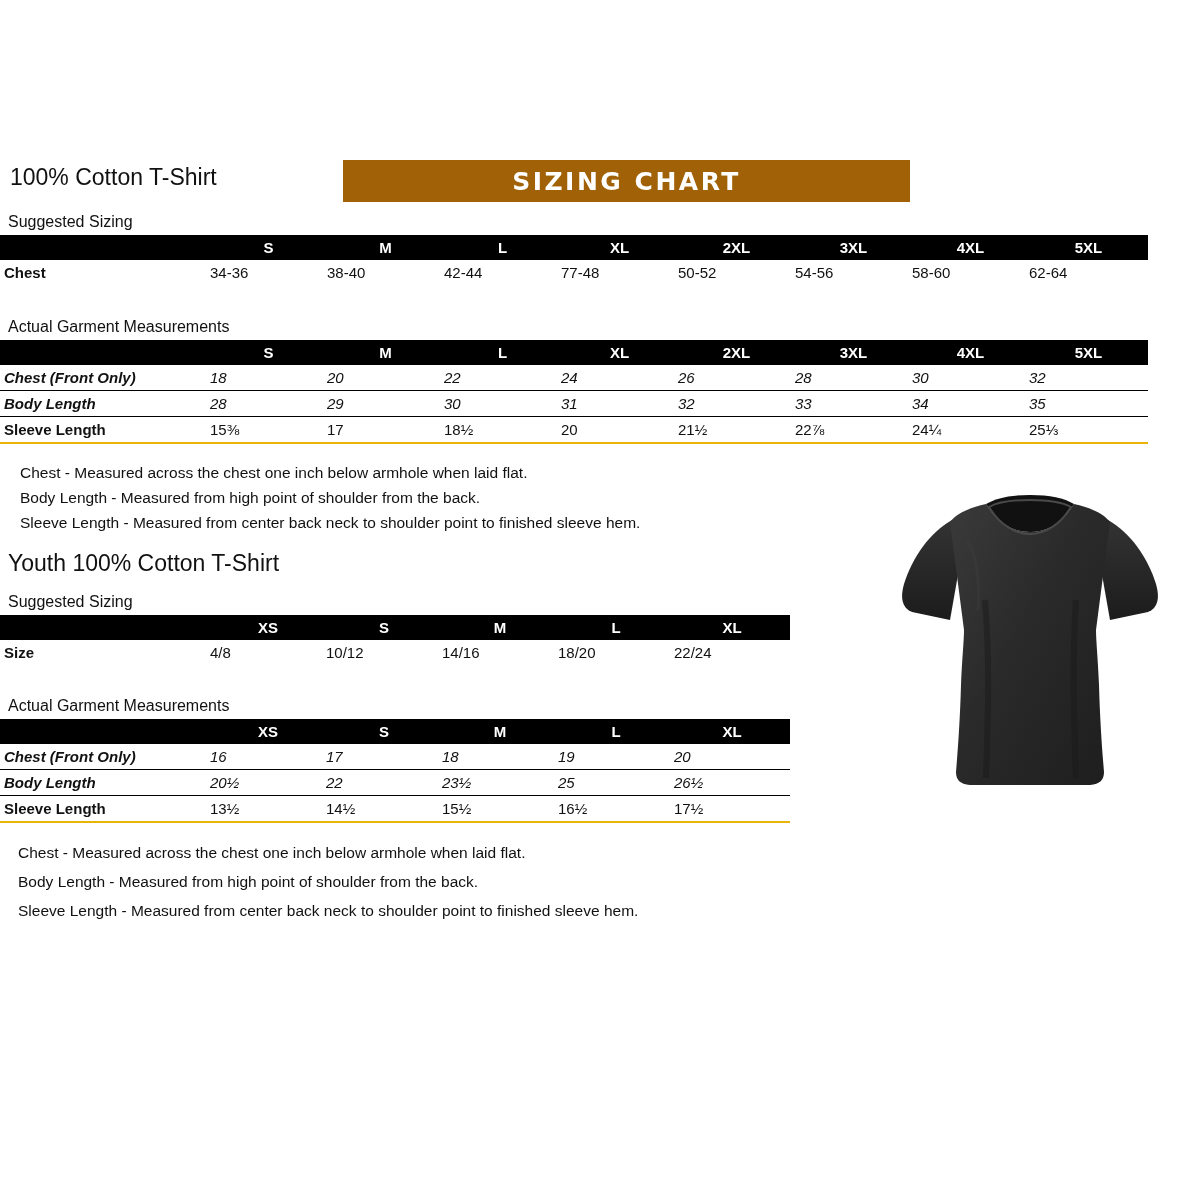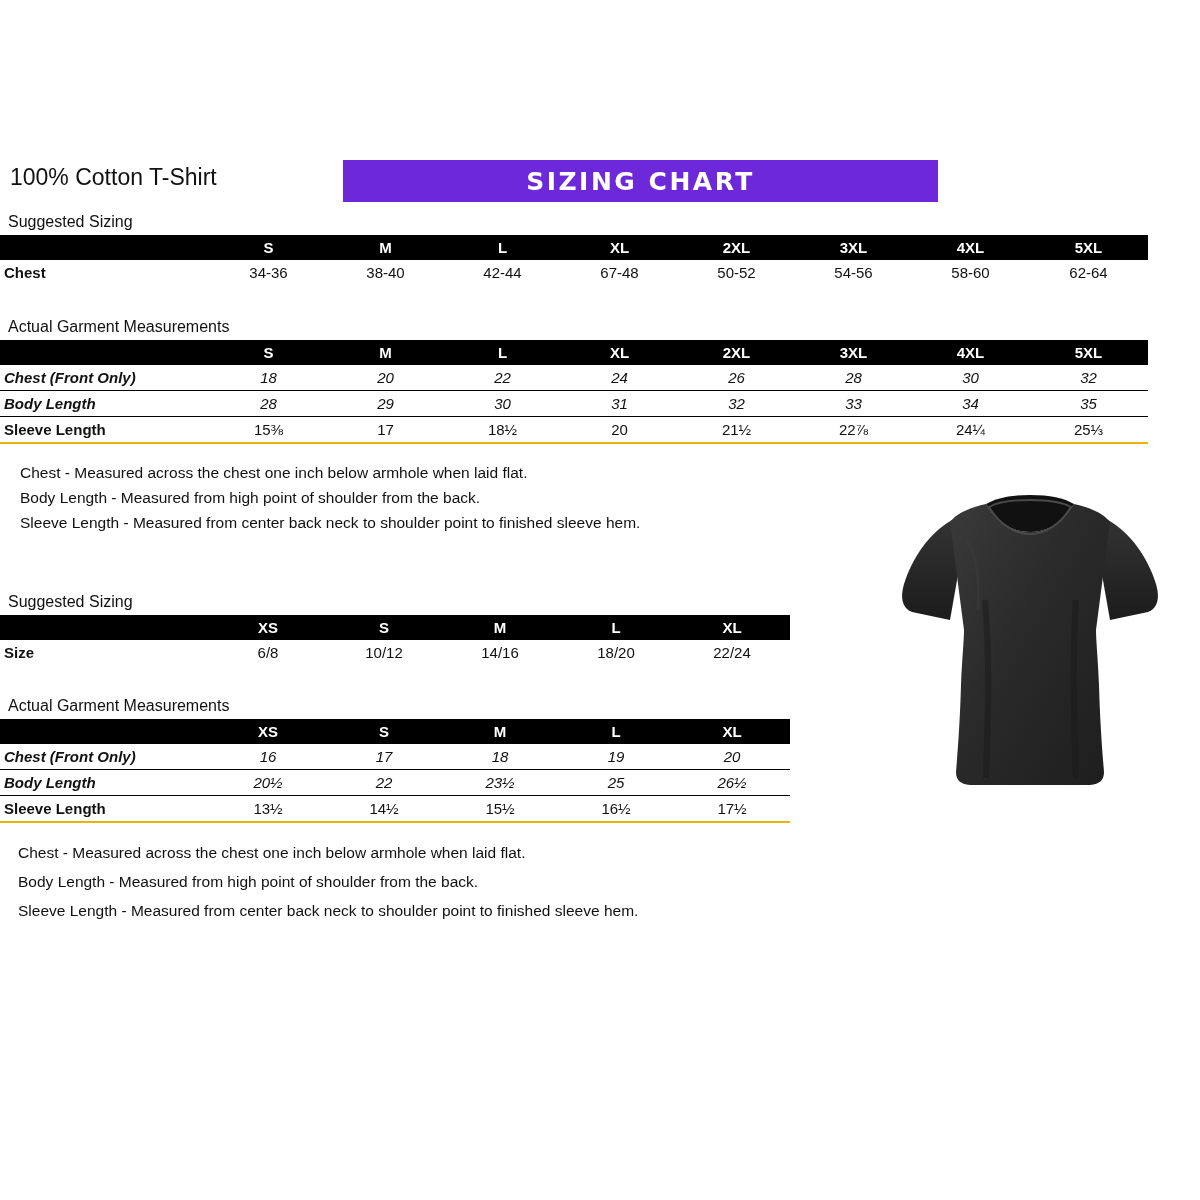--- a/index.html
+++ b/index.html
@@ -38,22 +38,21 @@
     font-weight: 400;
     color: #111;
     white-space: nowrap;
   }
   .sizing-chart-band {
     position: absolute;
     left: 333px;
     top: 0;
     width: 567px;
     height: 42px;
-    background: #6d28d9;
-    padding-left: 28px;
+    background: #a16207;
   }
   .sizing-chart-band span {
     position: absolute;
     left: 0; right: 0;
     top: 7px;
     text-align: center;
     color: #ffffff;
     font-size: 25px;
     font-weight: bold;
     letter-spacing: 2.5px;
@@ -86,21 +85,20 @@
     background: #000000;
     color: #ffffff;
     font-weight: bold;
     text-align: center;
     font-size: 15px;
   }
   table.sz thead th.rowhead {
     text-align: left;
   }
   table.sz tbody td {
-    text-align: center;
     color: #111;
     background: #ffffff;
   }
   table.sz tbody td.rowhead {
     text-align: left;
     font-weight: bold;
     padding-left: 4px;
     font-size: 15px;
   }
   table.sz tbody tr.ruled td {
@@ -177,21 +175,21 @@
         <th>4XL</th>
         <th>5XL</th>
       </tr>
     </thead>
     <tbody>
       <tr>
         <td class="rowhead">Chest</td>
         <td>34-36</td>
         <td>38-40</td>
         <td>42-44</td>
-        <td>67-48</td>
+        <td>77-48</td>
         <td>50-52</td>
         <td>54-56</td>
         <td>58-60</td>
         <td>62-64</td>
       </tr>
     </tbody>
   </table>
 
   <div class="section-label" style="left:8px; top:318px;">Actual Garment Measurements</div>
 
@@ -254,20 +252,21 @@
         <td>24¼</td>
         <td>25⅓</td>
       </tr>
     </tbody>
   </table>
 
   <div class="note" style="left:20px; top:464px;">Chest - Measured across the chest one inch below armhole when laid flat.</div>
   <div class="note" style="left:20px; top:489px;">Body Length - Measured from high point of shoulder from the back.</div>
   <div class="note" style="left:20px; top:514px;">Sleeve Length - Measured from center back neck to shoulder point to finished sleeve hem.</div>
 
+  <div class="youth-title">Youth 100% Cotton T-Shirt</div>
 
   <div class="section-label" style="left:8px; top:593px;">Suggested Sizing</div>
 
   <table class="sz" style="left:0px; top:615px; width:790px;">
     <colgroup>
       <col style="width:210px">
         <col style="width:116px">
         <col style="width:116px">
         <col style="width:116px">
       <col style="width:116px">
@@ -279,21 +278,21 @@
         <th>XS</th>
         <th>S</th>
         <th>M</th>
         <th>L</th>
         <th>XL</th>
       </tr>
     </thead>
     <tbody>
       <tr>
         <td class="rowhead">Size</td>
-        <td>6/8</td>
+        <td>4/8</td>
         <td>10/12</td>
         <td>14/16</td>
         <td>18/20</td>
         <td>22/24</td>
       </tr>
     </tbody>
   </table>
 
   <div class="section-label" style="left:8px; top:697px;">Actual Garment Measurements</div>
 

